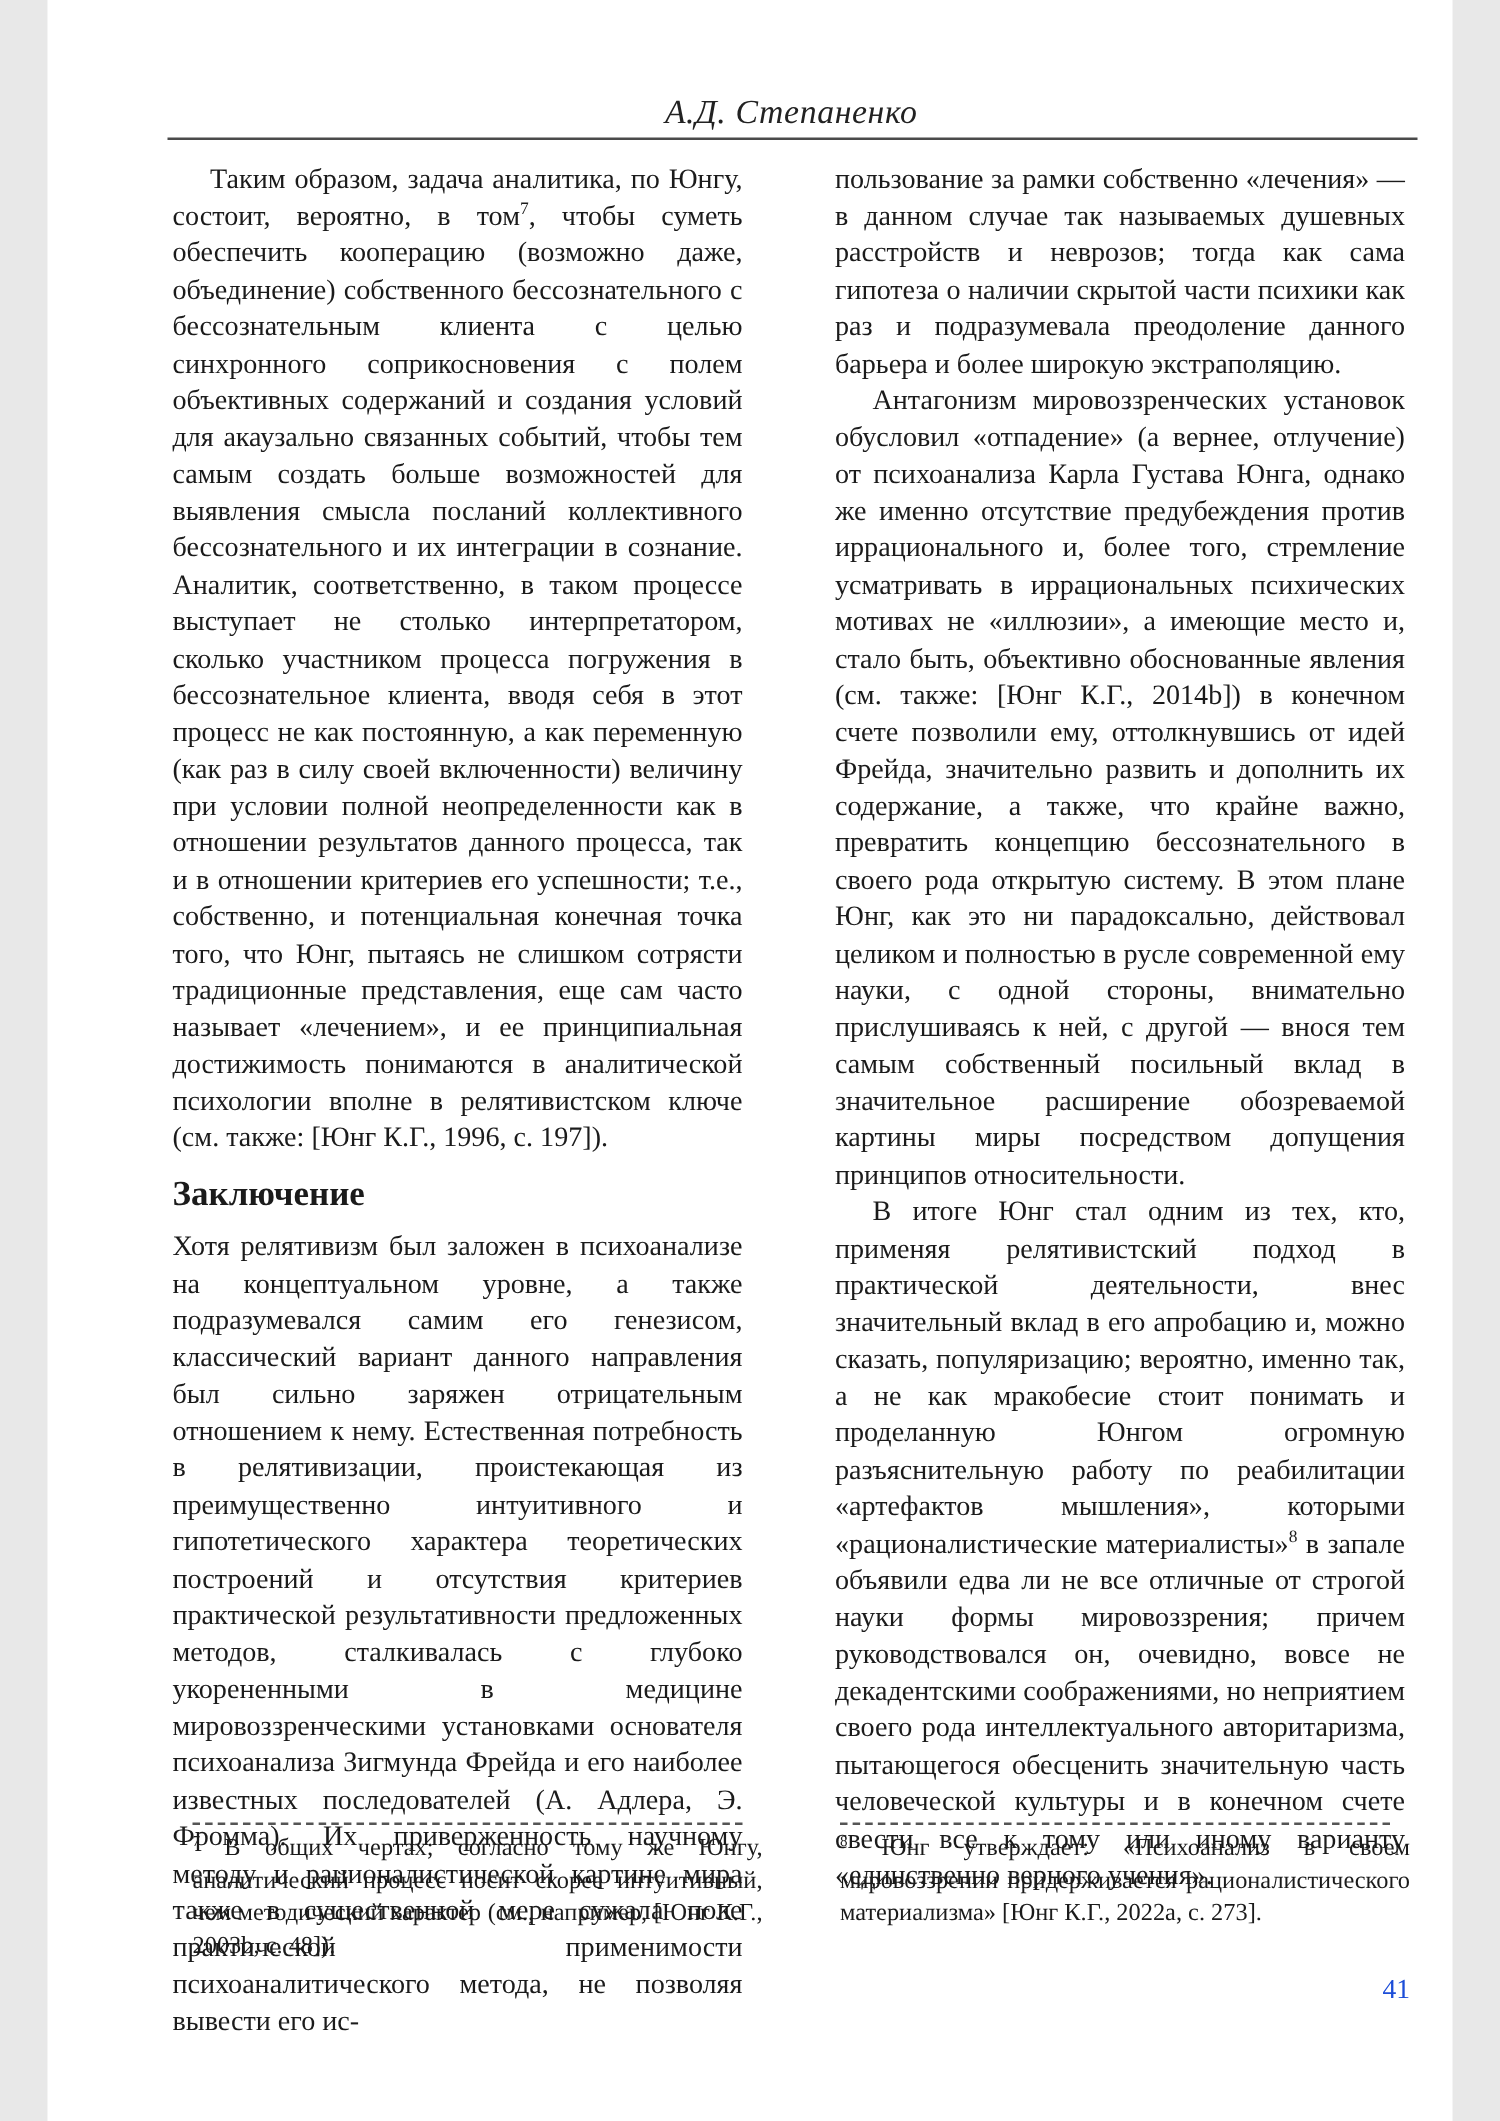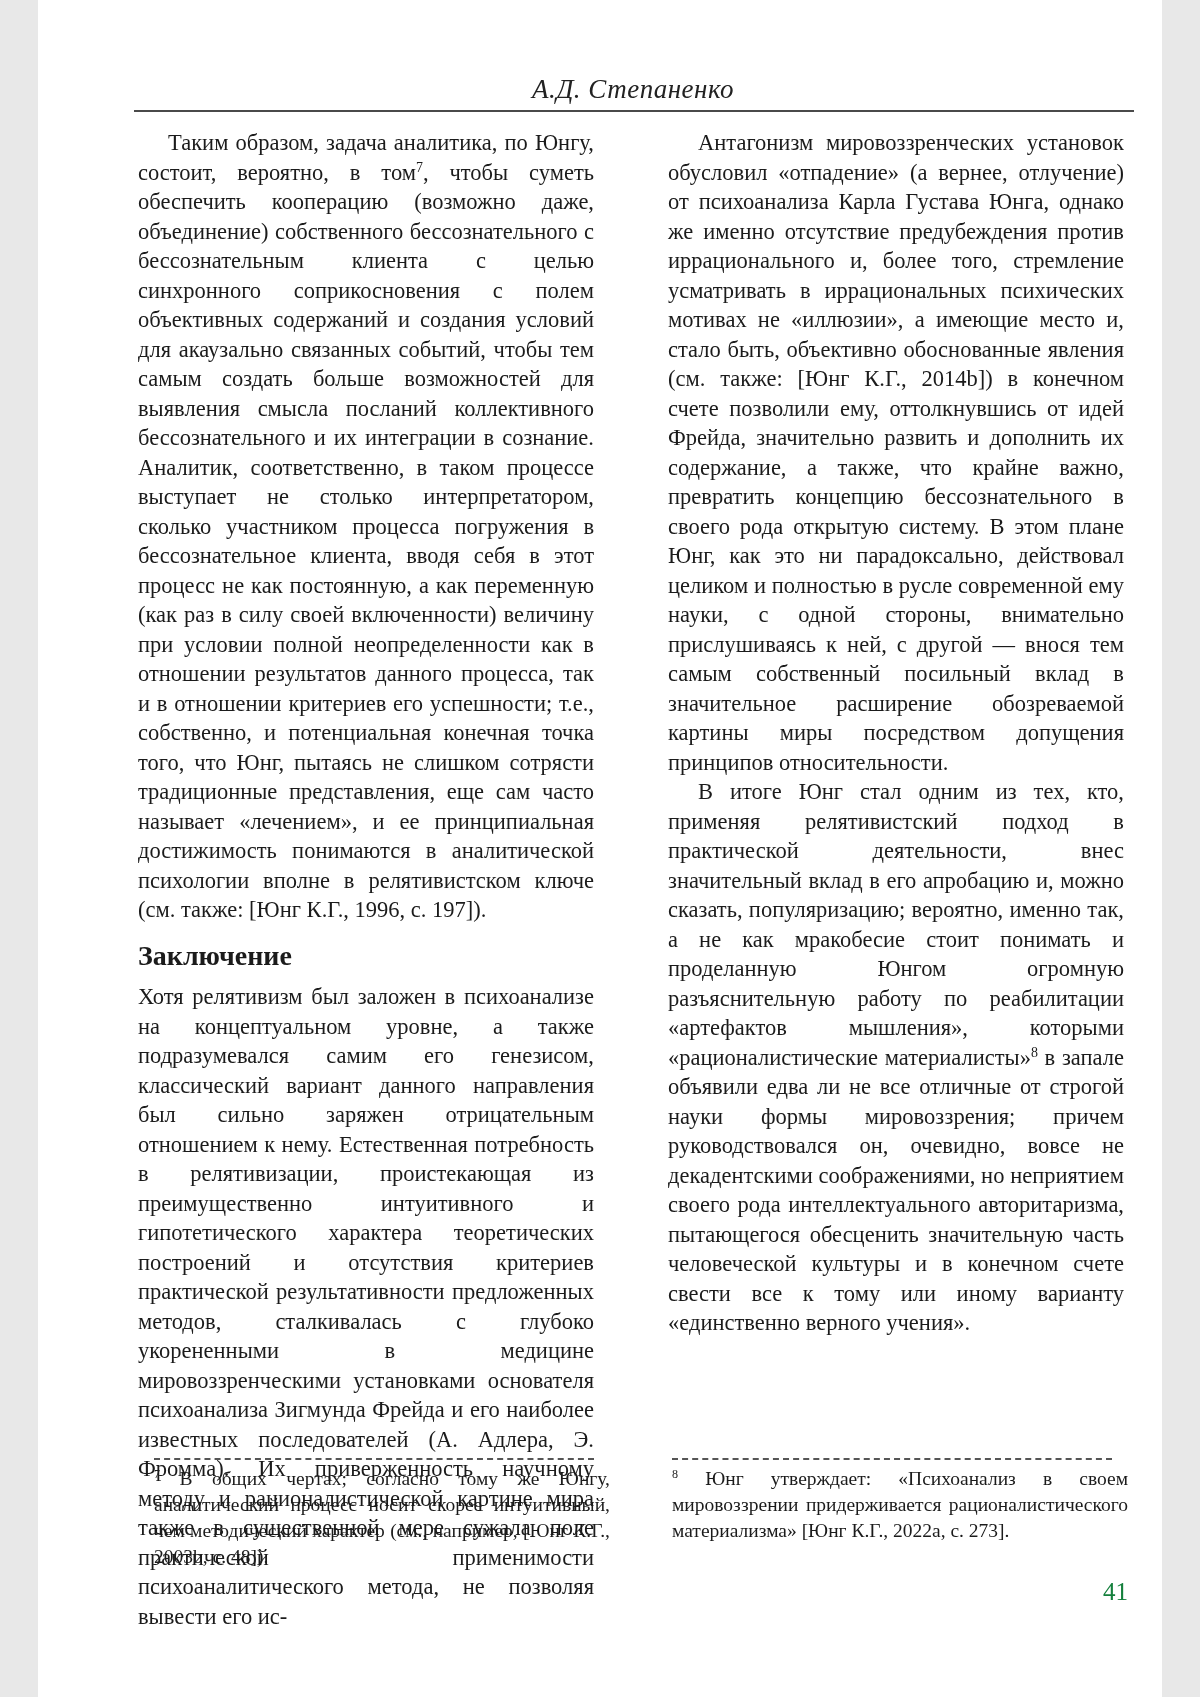--- a/index.html
+++ b/index.html
@@ -82,22 +82,22 @@
     height: 0;
     border-top: 2px dashed #555;
     margin-bottom: 6px;
   }
   .page-number {
     position: absolute;
     top: 1578px;
     left: 1020px;
     width: 70px;
     text-align: right;
-    font-size: 25px;
-    color: #15803d;
+    font-size: 22px;
+    color: #1d4ed8;
   }
 </style>
 </head>
 <body>
 
 <div class="page">
 
   <div class="running-head">А.Д. Степаненко</div>
 
   <div class="head-rule"></div>
@@ -106,20 +106,21 @@
 
     <div class="col">
       <p class="indent"><span>Таким образом, задача аналитика, по Юнгу, состоит, вероятно, в том</span><span class="sup">7</span><span>, чтобы суметь обеспечить кооперацию (возможно даже, объединение) собственного бессознательного с бессознательным клиента с целью синхронного соприкосновения с полем объективных содержаний и создания условий для акаузально связанных событий, чтобы тем самым создать больше возможностей для выявления смысла посланий коллективного бессознательного и их интеграции в сознание. Аналитик, соответственно, в таком процессе выступает не столько интерпретатором, сколько участником процесса погружения в бессознательное клиента, вводя себя в этот процесс не как постоянную, а как переменную (как раз в силу своей включенности) величину при условии полной неопределенности как в отношении результатов данного процесса, так и в отношении критериев его успешности; т.е., собственно, и потенциальная конечная точка того, что Юнг, пытаясь не слишком сотрясти традиционные представления, еще сам часто называет «лечением», и ее принципиальная достижимость понимаются в аналитической психологии вполне в релятивистском ключе (см. также: [Юнг К.Г., 1996, с. 197]).</span></p>
 
       <div class="section-heading">Заключение</div>
 
       <p>Хотя релятивизм был заложен в психоанализе на концептуальном уровне, а также подразумевался самим его генезисом, классический вариант данного направления был сильно заряжен отрицательным отношением к нему. Естественная потребность в релятивизации, проистекающая из преимущественно интуитивного и гипотетического характера теоретических построений и отсутствия критериев практической результативности предложенных методов, сталкивалась с глубоко укорененными в медицине мировоззренческими установками основателя психоанализа Зигмунда Фрейда и его наиболее известных последователей (А. Адлера, Э. Фромма). Их приверженность научному методу и рационалистической картине мира также в существенной мере сужала поле практической применимости психоаналитического метода, не позволяя вывести его ис-</p>
     </div>
 
     <div class="col">
+      <p>пользование за рамки собственно «лечения» — в данном случае так называемых душевных расстройств и неврозов; тогда как сама гипотеза о наличии скрытой части психики как раз и подразумевала преодоление данного барьера и более широкую экстраполяцию.</p>
 
       <p class="indent">Антагонизм мировоззренческих установок обусловил «отпадение» (а вернее, отлучение) от психоанализа Карла Густава Юнга, однако же именно отсутствие предубеждения против иррационального и, более того, стремление усматривать в иррациональных психических мотивах не «иллюзии», а имеющие место и, стало быть, объективно обоснованные явления (см. также: [Юнг К.Г., 2014b]) в конечном счете позволили ему, оттолкнувшись от идей Фрейда, значительно развить и дополнить их содержание, а также, что крайне важно, превратить концепцию бессознательного в своего рода открытую систему. В этом плане Юнг, как это ни парадоксально, действовал целиком и полностью в русле современной ему науки, с одной стороны, внимательно прислушиваясь к ней, с другой — внося тем самым собственный посильный вклад в значительное расширение обозреваемой картины миры посредством допущения принципов относительности.</p>
 
       <p class="indent"><span>В итоге Юнг стал одним из тех, кто, применяя релятивистский подход в практической деятельности, внес значительный вклад в его апробацию и, можно сказать, популяризацию; вероятно, именно так, а не как мракобесие стоит понимать и проделанную Юнгом огромную разъяснительную работу по реабилитации «артефактов мышления», которыми «рационалистические материалисты»</span><span class="sup">8</span><span> в запале объявили едва ли не все отличные от строгой науки формы мировоззрения; причем руководствовался он, очевидно, вовсе не декадентскими соображениями, но неприятием своего рода интеллектуального авторитаризма, пытающегося обесценить значительную часть человеческой культуры и в конечном счете свести все к тому или иному варианту «единственно верного учения».</span></p>
 
     </div>
 
   </div>
 
   <div class="footnote-block fn-left">

